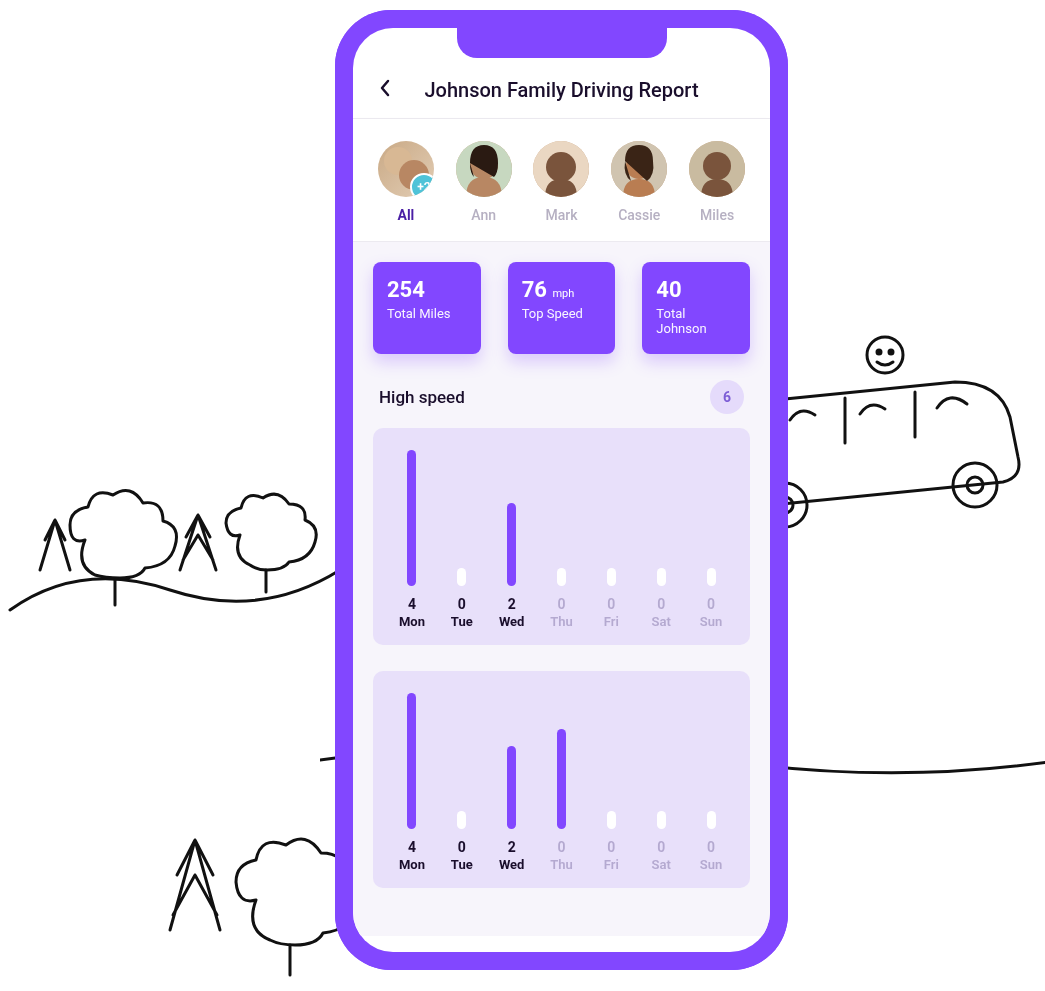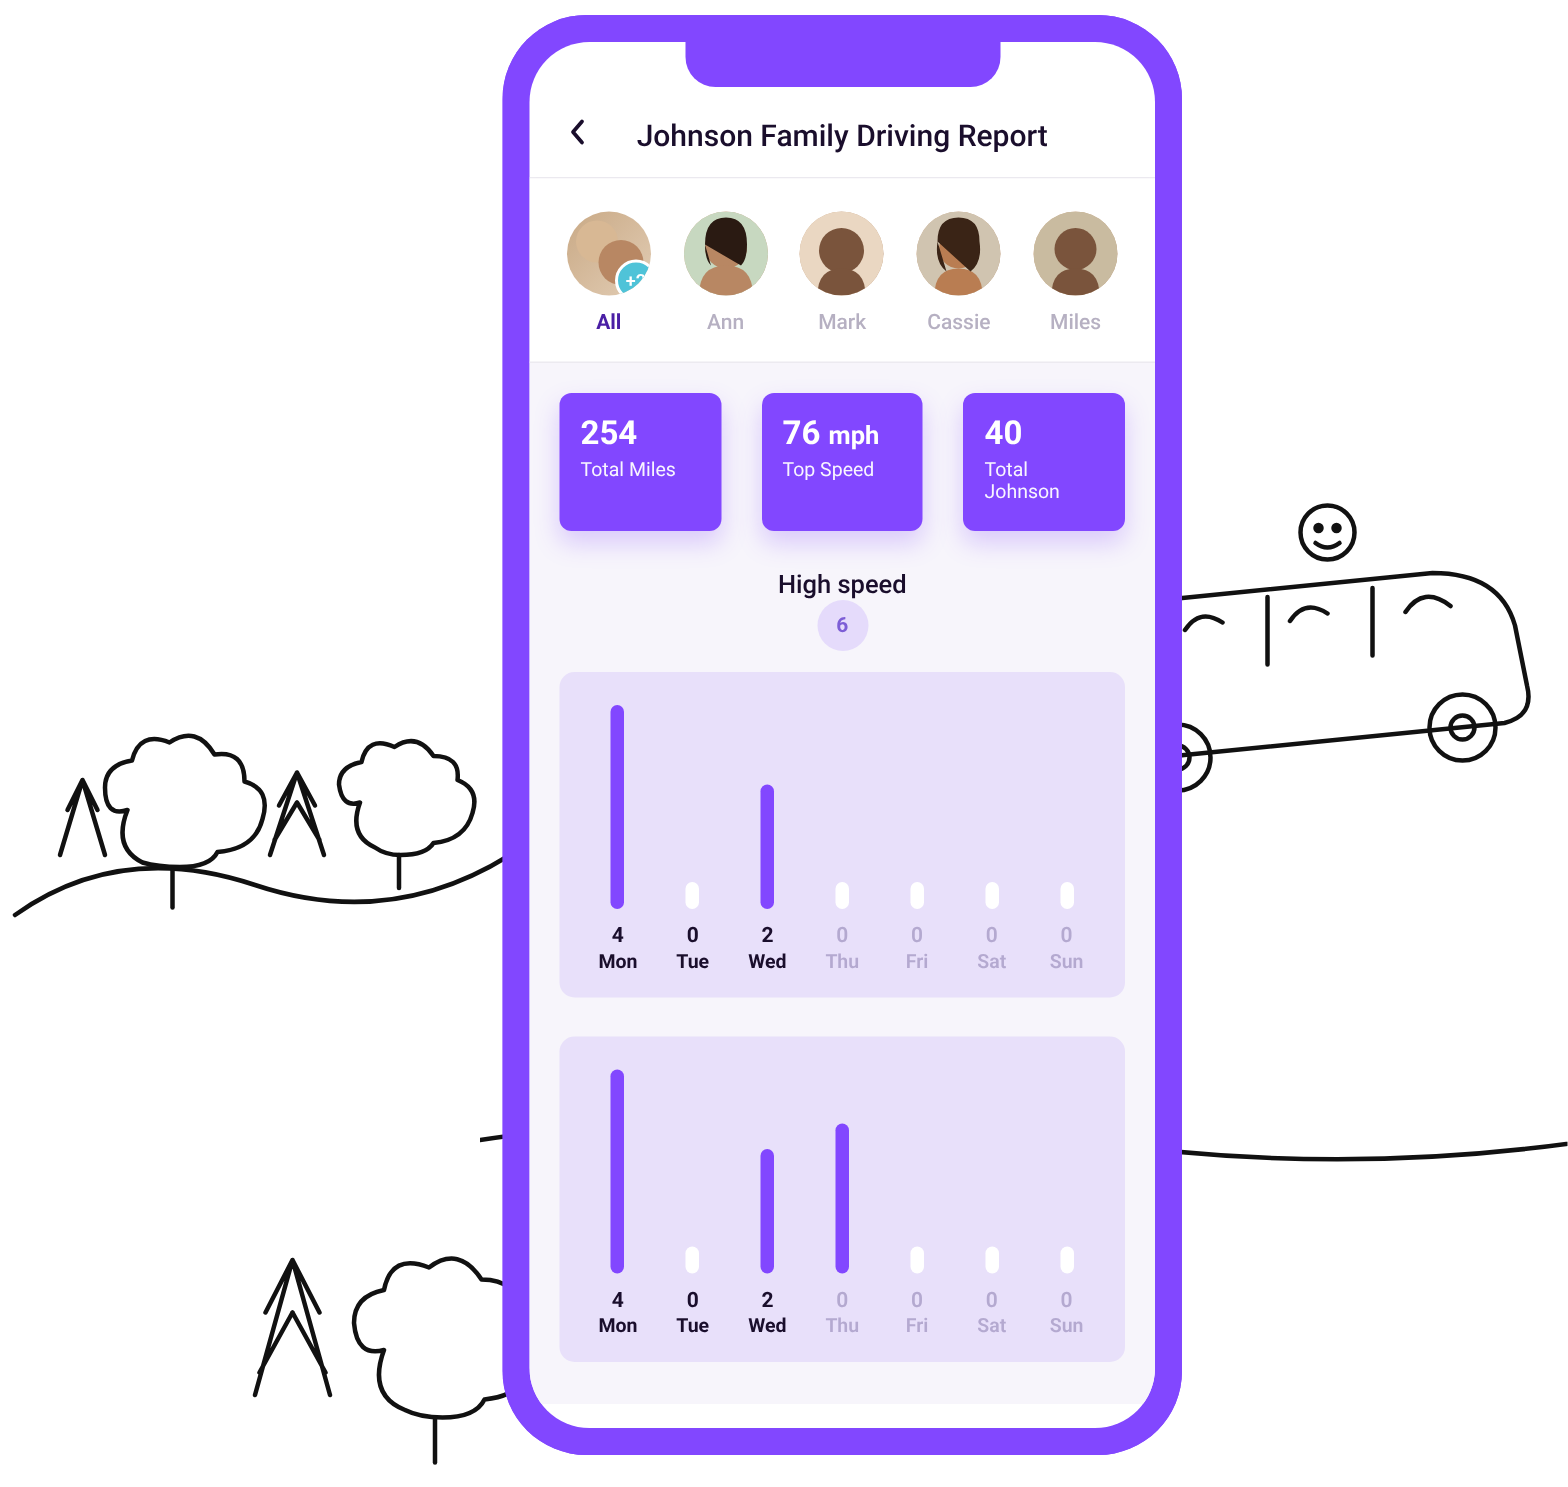--- a/index.html
+++ b/index.html
@@ -105,28 +105,27 @@
   .stats { display: flex; gap: 27px; margin-bottom: 26px; }
   .stat-card {
     flex: 1;
     background: #8247ff;
     color: #fff;
     border-radius: 8px;
     padding: 16px 14px 18px;
     box-shadow: 0 8px 16px rgba(130,71,255,0.25);
   }
   .stat-value { font-size: 22px; font-weight: 700; line-height: 1.1; }
-  .stat-unit { font-size: 17px; font-weight: 700; }
+  .stat-unit { font-size: 11px; font-weight: 400; }
   .stat-label { font-size: 13px; margin-top: 4px; opacity: 0.95; }
 
   
   .section-head {
     display: flex; justify-content: space-between; align-items: center;
     padding: 0 6px 14px;
-    flex-direction: column;
   }
   .section-title { font-size: 17px; color: #1a0e2c; font-weight: 500; }
   .section-badge {
     width: 34px; height: 34px; border-radius: 50%;
     background: #e5dbfb; color: #7d5ed6;
     font-size: 14px; font-weight: 700;
     display: flex; align-items: center; justify-content: center;
   }
 
   .chart-card {

